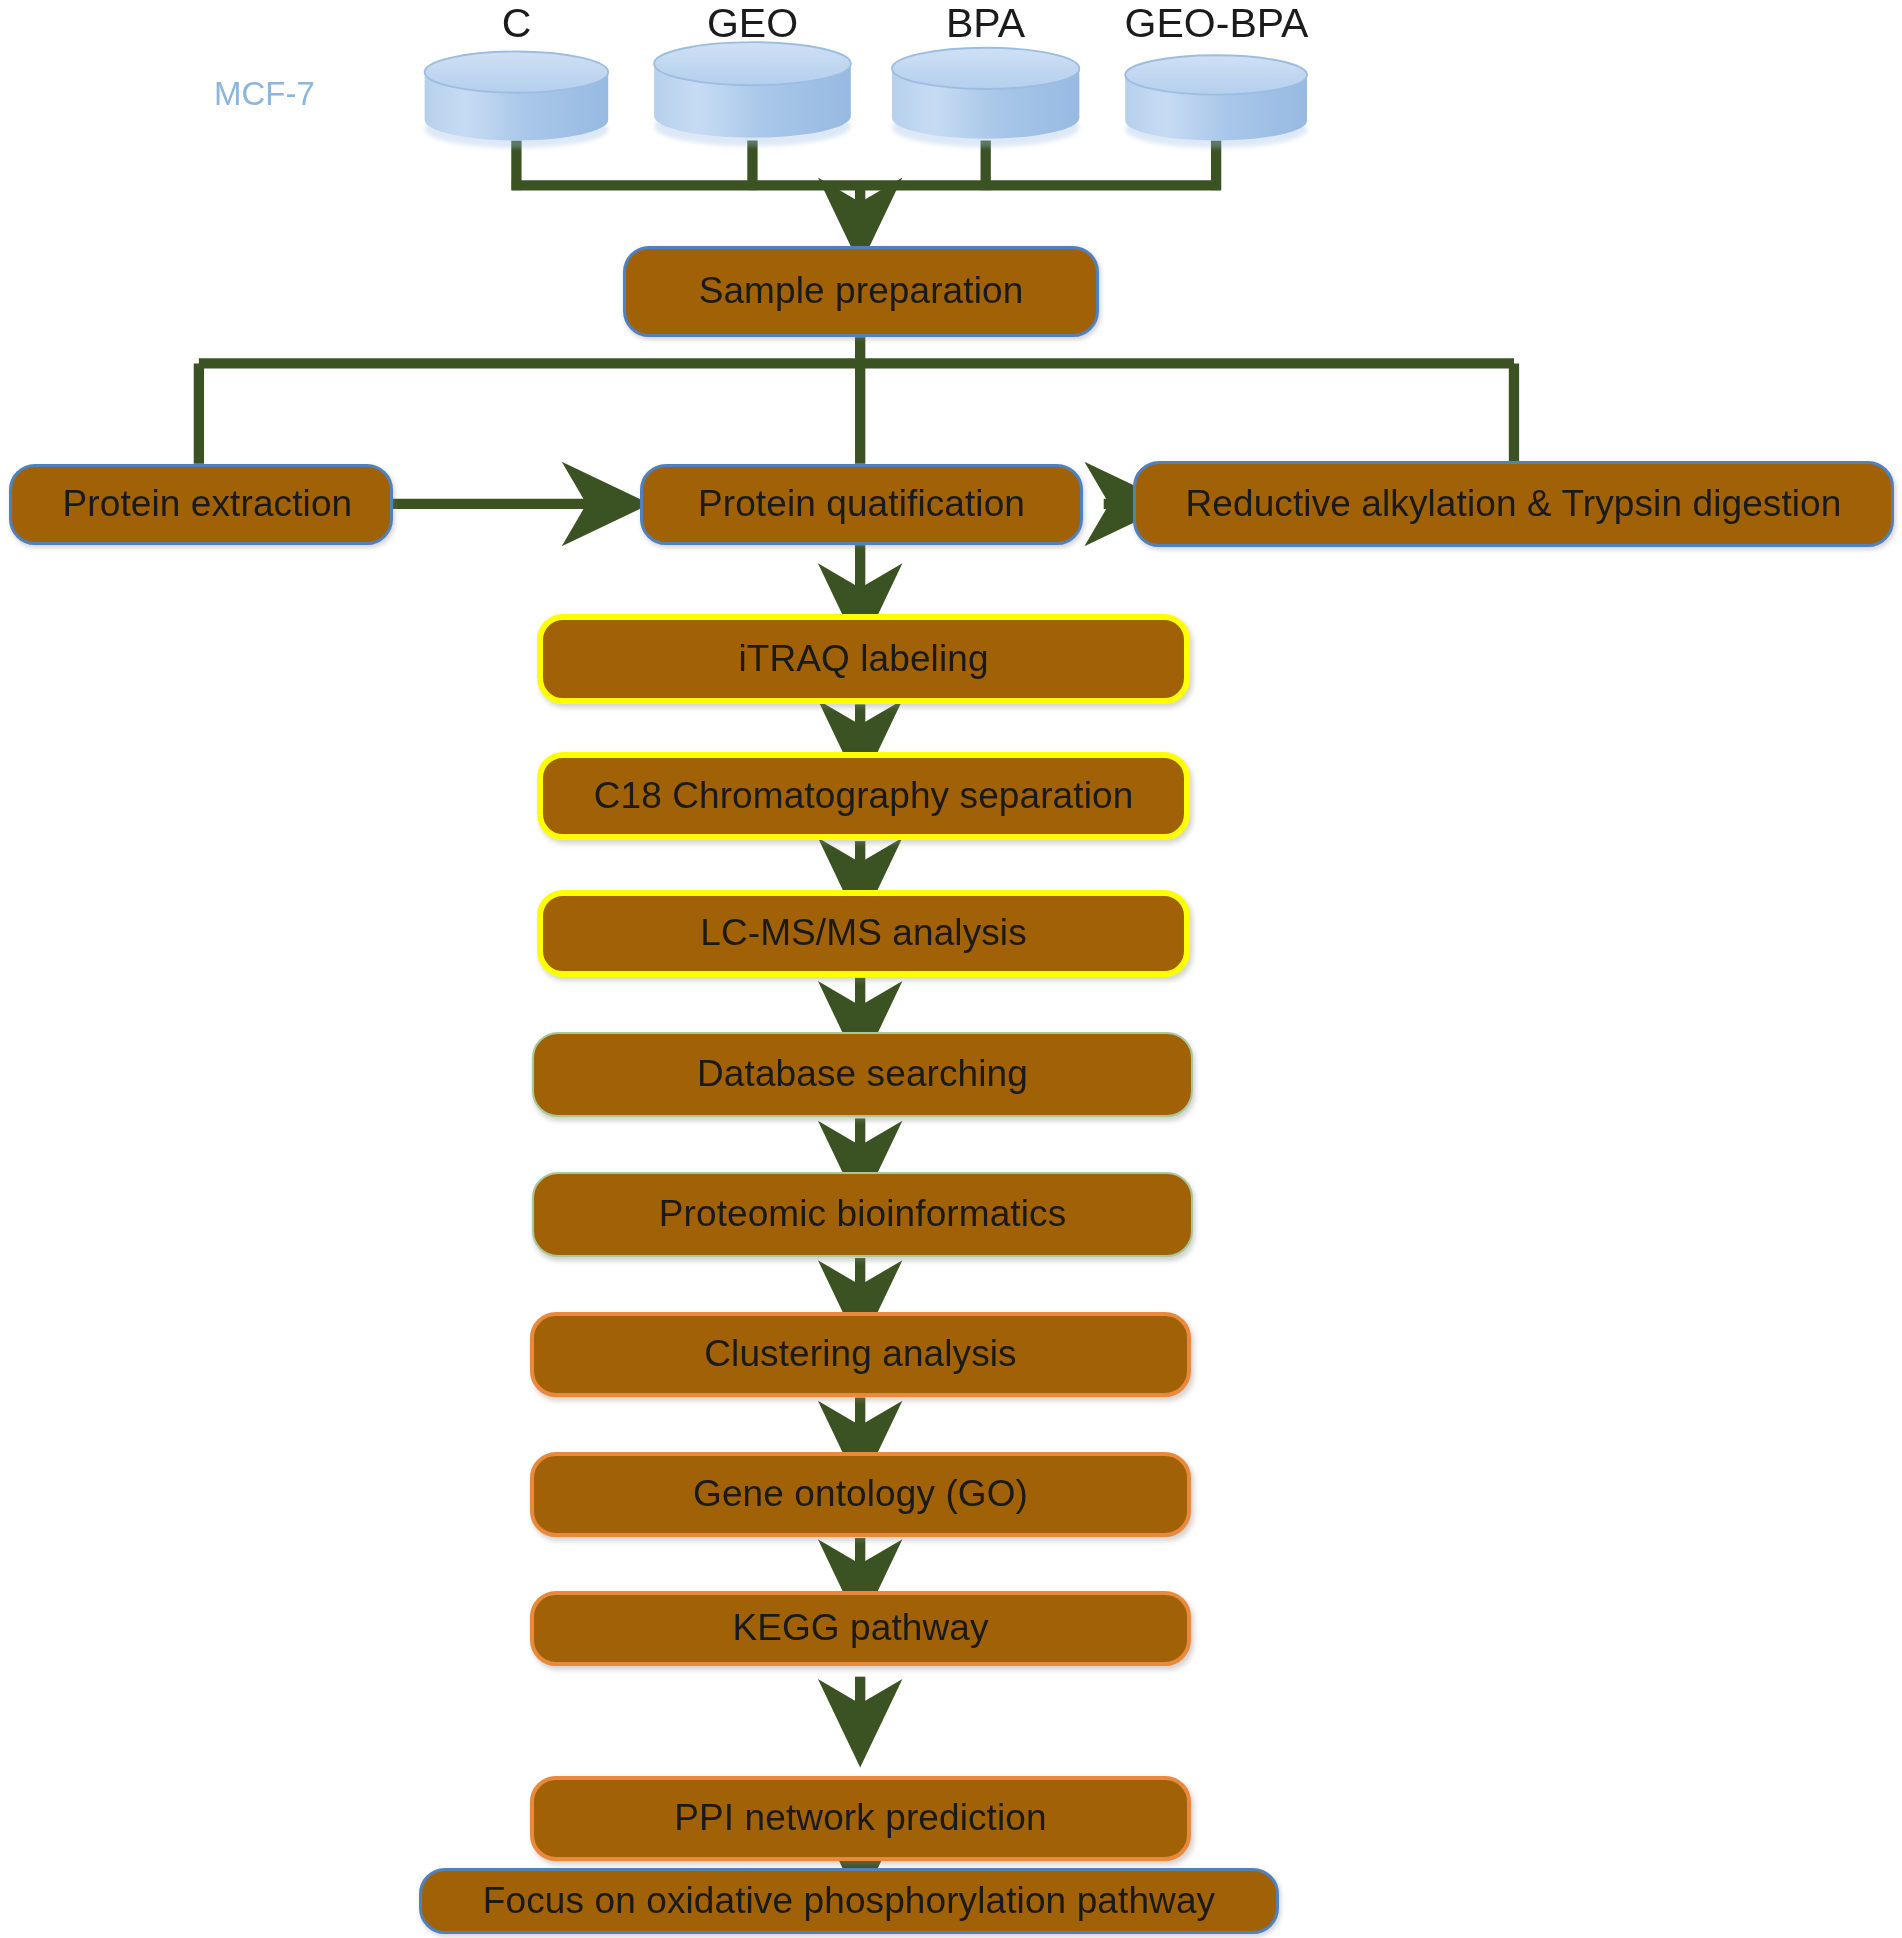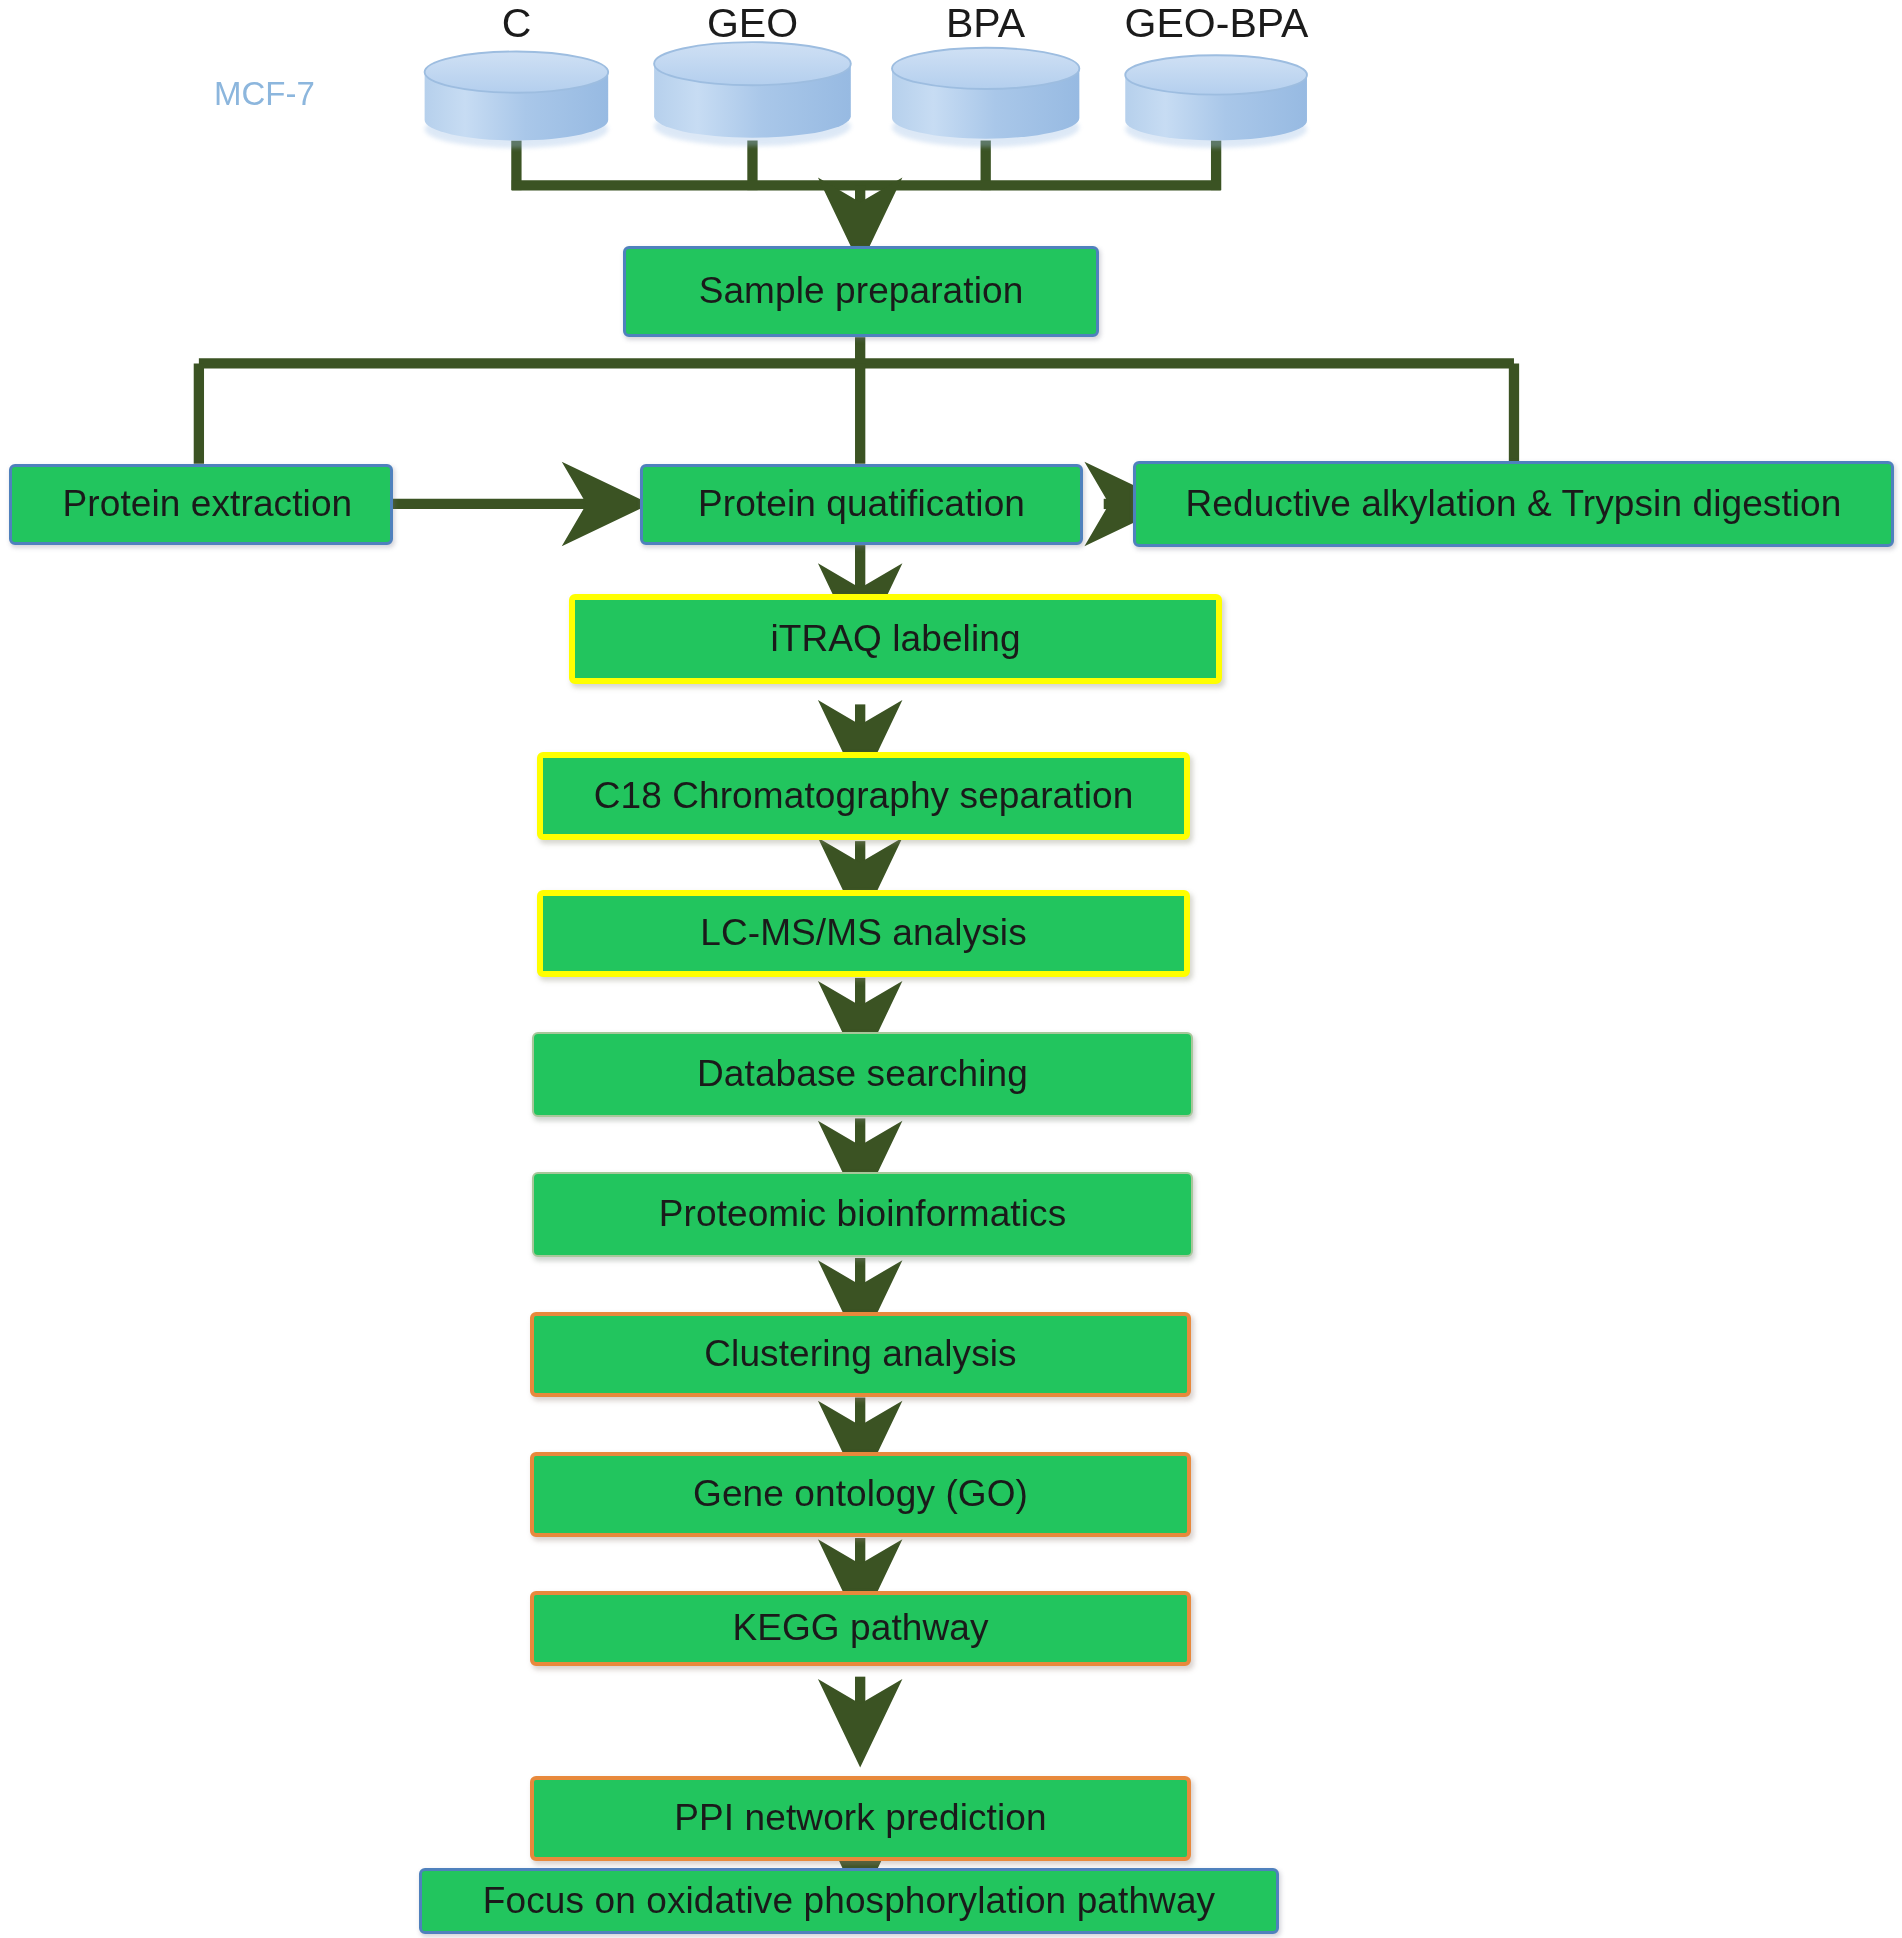--- a/index.html
+++ b/index.html
@@ -1,19 +1,19 @@
 <!DOCTYPE html>
 <html style="font-size:15px"><head>
 <meta charset="utf-8">
 <style>
   html,body{margin:0;padding:0;background:#ffffff;}
   body{font-family:"Liberation Sans","DejaVu Sans",sans-serif;}
   #canvas{position:relative;width:1903px;height:1938px;background:#ffffff;overflow:hidden;}
   .node{position:absolute;box-sizing:border-box;display:flex;align-items:center;justify-content:center;
-        background:#22c55e;border-radius:6px;}
+        background:#a16207;border-radius:26px;}
   .node .lbl{font-size:37px;color:#1a1a1a;line-height:1.1;white-space:nowrap;letter-spacing:0.1px;}
   .n-blue{border:3.7px solid #4f81bd;box-shadow:1.9px 2.8px 4.7px rgba(120,120,140,.30);}
   .n-yellow{border:6.6px solid #ffff00;box-shadow:2.8px 3.7px 5.6px rgba(140,140,120,.35);}
   .n-green{border:2.8px solid #a8c79a;box-shadow:1.9px 3.7px 5.6px rgba(130,140,130,.38);}
   .n-orange{border:4.7px solid #e8893c;box-shadow:2.8px 3.7px 5.6px rgba(150,130,120,.35);}
   .cyl-label{position:absolute;font-size:41px;color:#1b1b1b;text-align:center;white-space:nowrap;}
   .grp-label{position:absolute;font-size:33px;color:#8cb6dd;white-space:nowrap;}
   svg.wires{position:absolute;left:0;top:0;width:1903px;height:1938px;pointer-events:none;}
 </style>
 </head>
@@ -124,21 +124,21 @@
   </div>
 
   <div class="node n-blue" style="left:640px;top:464px;width:443px;height:81px;">
     <span class="lbl">Protein quatification</span>
   </div>
 
   <div class="node n-blue" style="left:1133px;top:461px;width:761px;height:86px;">
     <span class="lbl">Reductive alkylation &amp; Trypsin digestion</span>
   </div>
 
-  <div class="node n-yellow" style="left:537px;top:594px;width:653px;height:90px;margin-left:32px;">
+  <div class="node n-yellow" style="left:537px;top:614px;width:653px;height:90px;">
     <span class="lbl">iTRAQ labeling</span>
   </div>
 
   <div class="node n-yellow" style="left:537px;top:752px;width:653px;height:88px;">
     <span class="lbl">C18 Chromatography separation</span>
   </div>
 
   <div class="node n-yellow" style="left:537px;top:890px;width:653px;height:87px;">
     <span class="lbl">LC-MS/MS analysis</span>
   </div>

